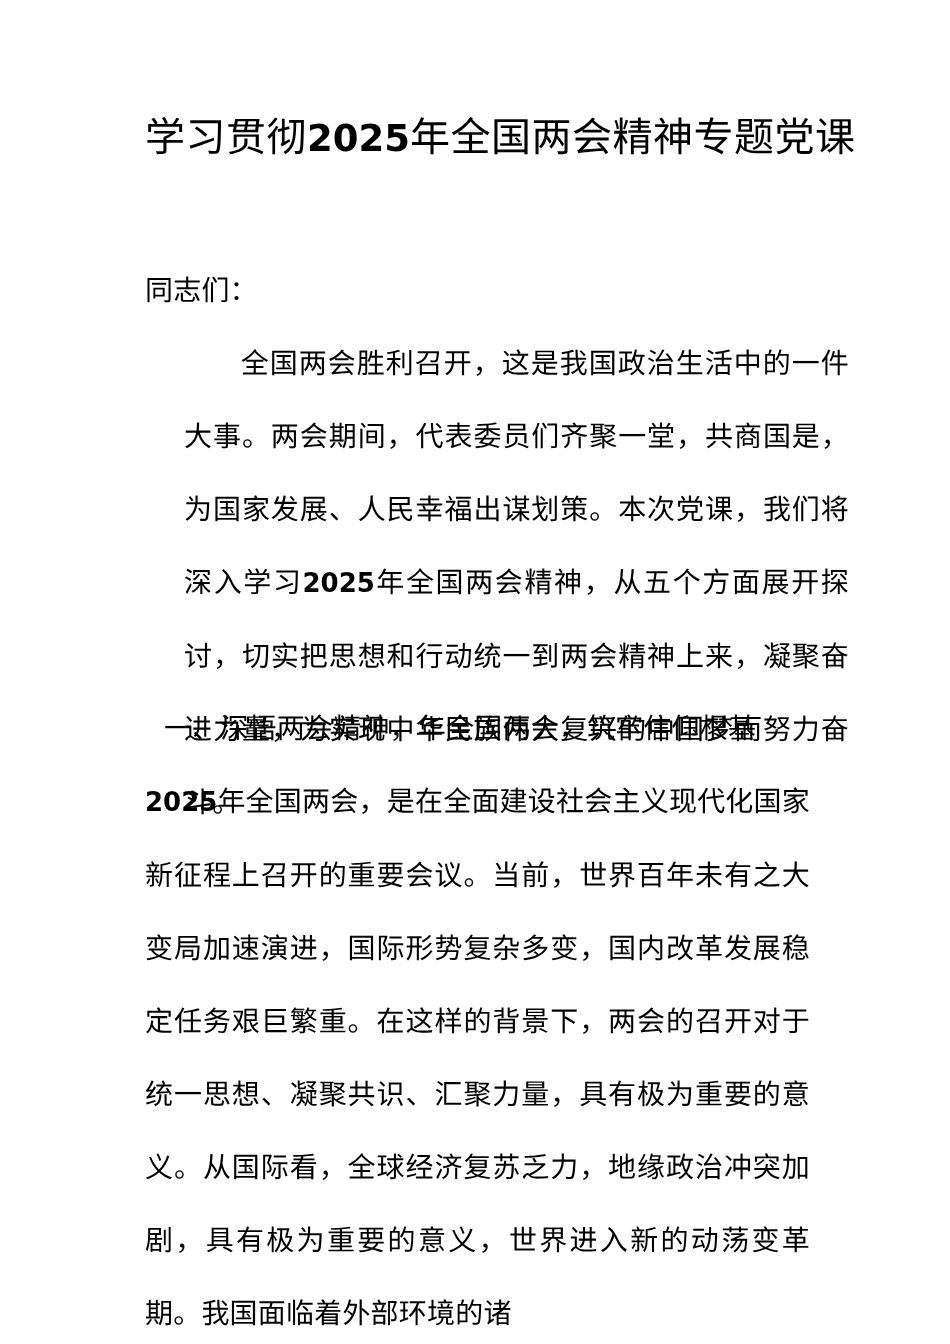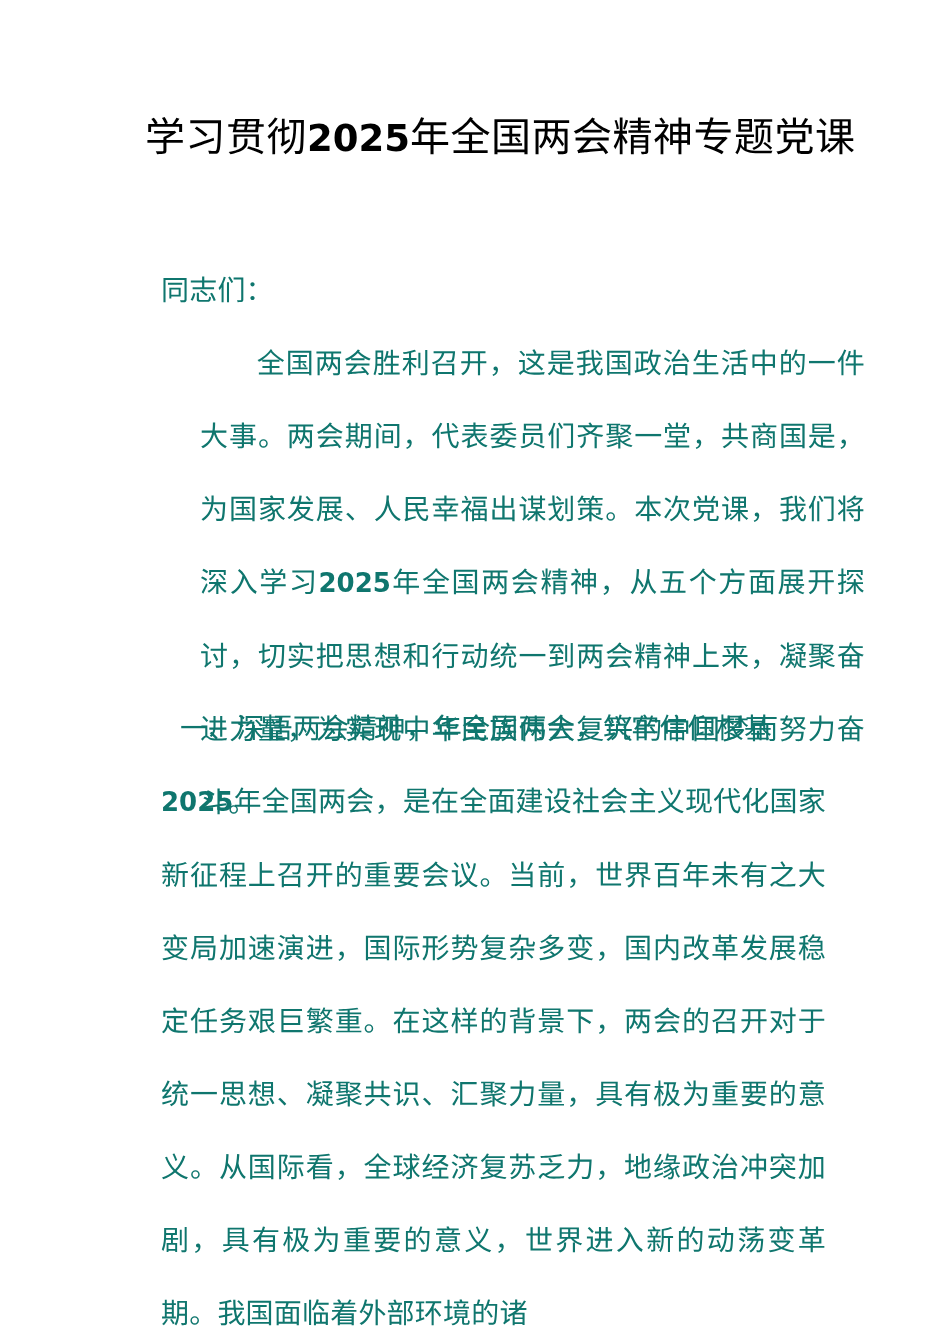--- a/index.html
+++ b/index.html
@@ -41,29 +41,29 @@
     top: 117px;
     width: 665px;
     letter-spacing: 0.5px;
   }
 
   
   .para {
     font-family: "Liberation Serif", "DejaVu Serif", serif;
     font-size: 28px;
     font-weight: 400;
-    color: #0f766e;
+    color: #000000;
     line-height: 73px;
     margin: 0;
     padding: 0;
     text-align: justify;
     text-justify: inter-ideograph;
     letter-spacing: 0.2px;
     position: absolute;
-    left: 16px;
+    left: 0;
     width: 665px;
   }
 
   .para.nowrap-line {
     white-space: nowrap;
     text-align: left;
   }
 
   
   .l-salutation { top: 254px; }

